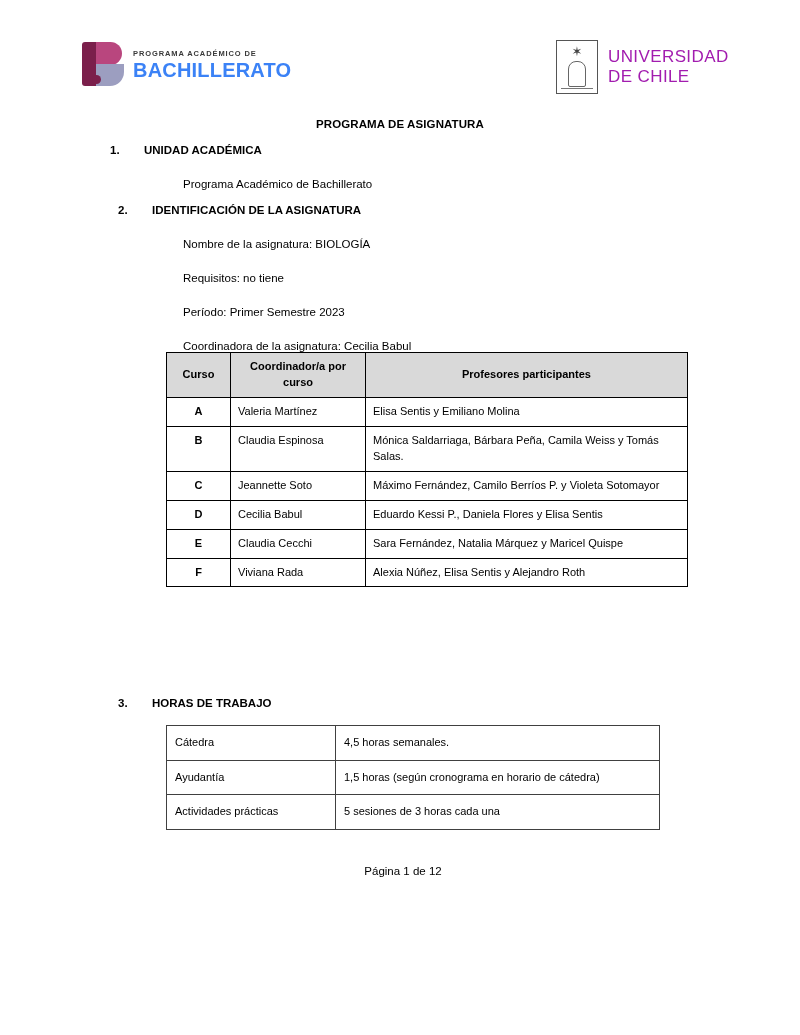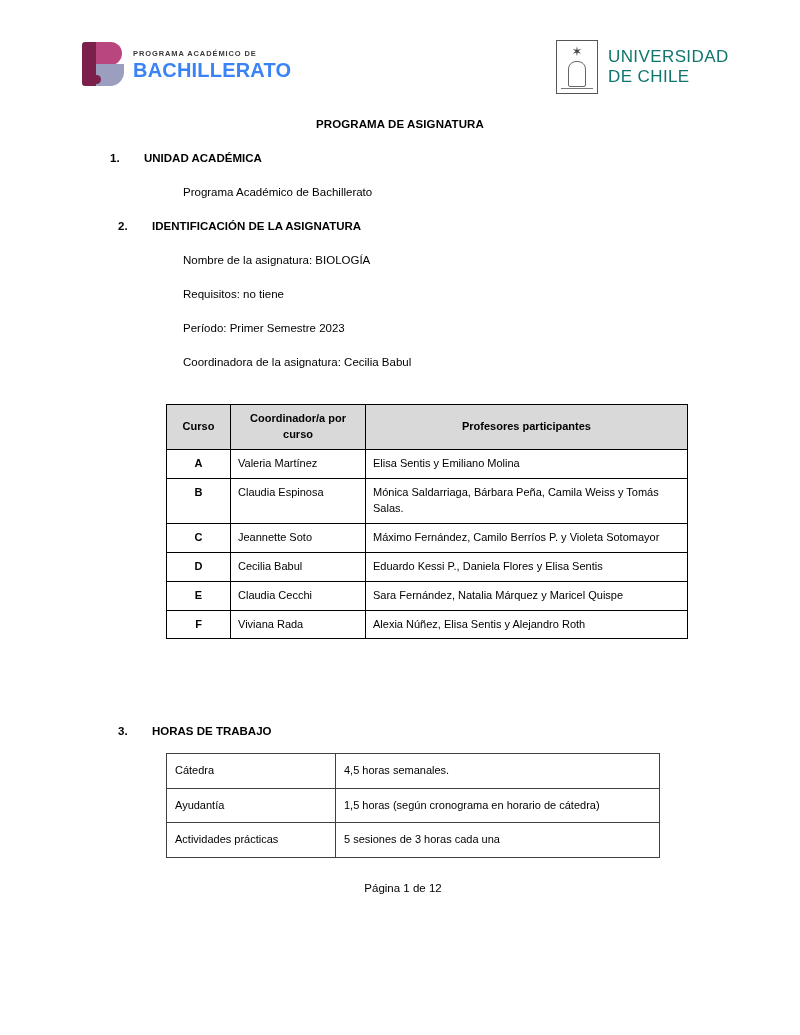--- a/index.html
+++ b/index.html
@@ -130,36 +130,36 @@
     position: absolute;
     left: 4px;
     right: 4px;
     bottom: 4px;
     height: 1px;
     background: #777;
   }
   .logo-uch .uch-words {
     font-size: 17px;
     line-height: 1.18;
-    color: #0f766e;
+    color: #a21caf;
     letter-spacing: 0.4px;
   }
 
   
   .doc-title {
     text-align: center;
     font-size: 11.5px;
     font-weight: bold;
     margin-top: 8px;
     letter-spacing: 0.1px;
   }
   .numbered {
     font-size: 11.5px;
     font-weight: bold;
-    margin-top: 22px;
+    margin-top: 14px;
   }
   .numbered .num {
     display: inline-block;
     width: 34px;
     margin-left: 110px;
   }
   .numbered.n2 .num { margin-left: 118px; }
   .indent-line {
     font-size: 11.5px;
     margin-top: 22px;
@@ -168,21 +168,20 @@
   }
   .indent-line b { font-weight: normal; }
 
   
   table {
     border-collapse: collapse;
     font-size: 11px;
   }
   .t-courses {
     margin-left: 166px;
-    margin-top: 36px;
     width: 522px;
     table-layout: fixed;
   }
   .t-courses th, .t-courses td {
     border: 1px solid #000;
     padding: 6px 7px;
     vertical-align: top;
     line-height: 1.45;
   }
   .t-courses thead th {
@@ -196,21 +195,21 @@
     font-weight: bold;
     width: 49px;
   }
   .t-courses td.c-coord { width: 120px; }
   .t-courses thead th.h-course { width: 49px; }
   .t-courses thead th.h-coord { width: 120px; }
 
   .sec3 {
     font-size: 11.5px;
     font-weight: bold;
-    margin-top: 86px;
+    margin-top: 110px;
   }
   .sec3 .num {
     display: inline-block;
     width: 34px;
     margin-left: 118px;
   }
   .t-hours {
     margin-left: 166px;
     margin-top: 16px;
     width: 494px;
@@ -220,21 +219,21 @@
     border: 1px solid #404040;
     padding: 9px 8px;
     vertical-align: middle;
     line-height: 1.4;
   }
   .t-hours td.h-label { width: 152px; }
 
   .footer {
     text-align: center;
     font-size: 11.5px;
-    margin-top: 24px;
+    margin-top: 35px;
     padding-left: 6px;
   }
 </style>
 </head>
 <body>
 
 <div class="page">
 
   <div class="header">
 

